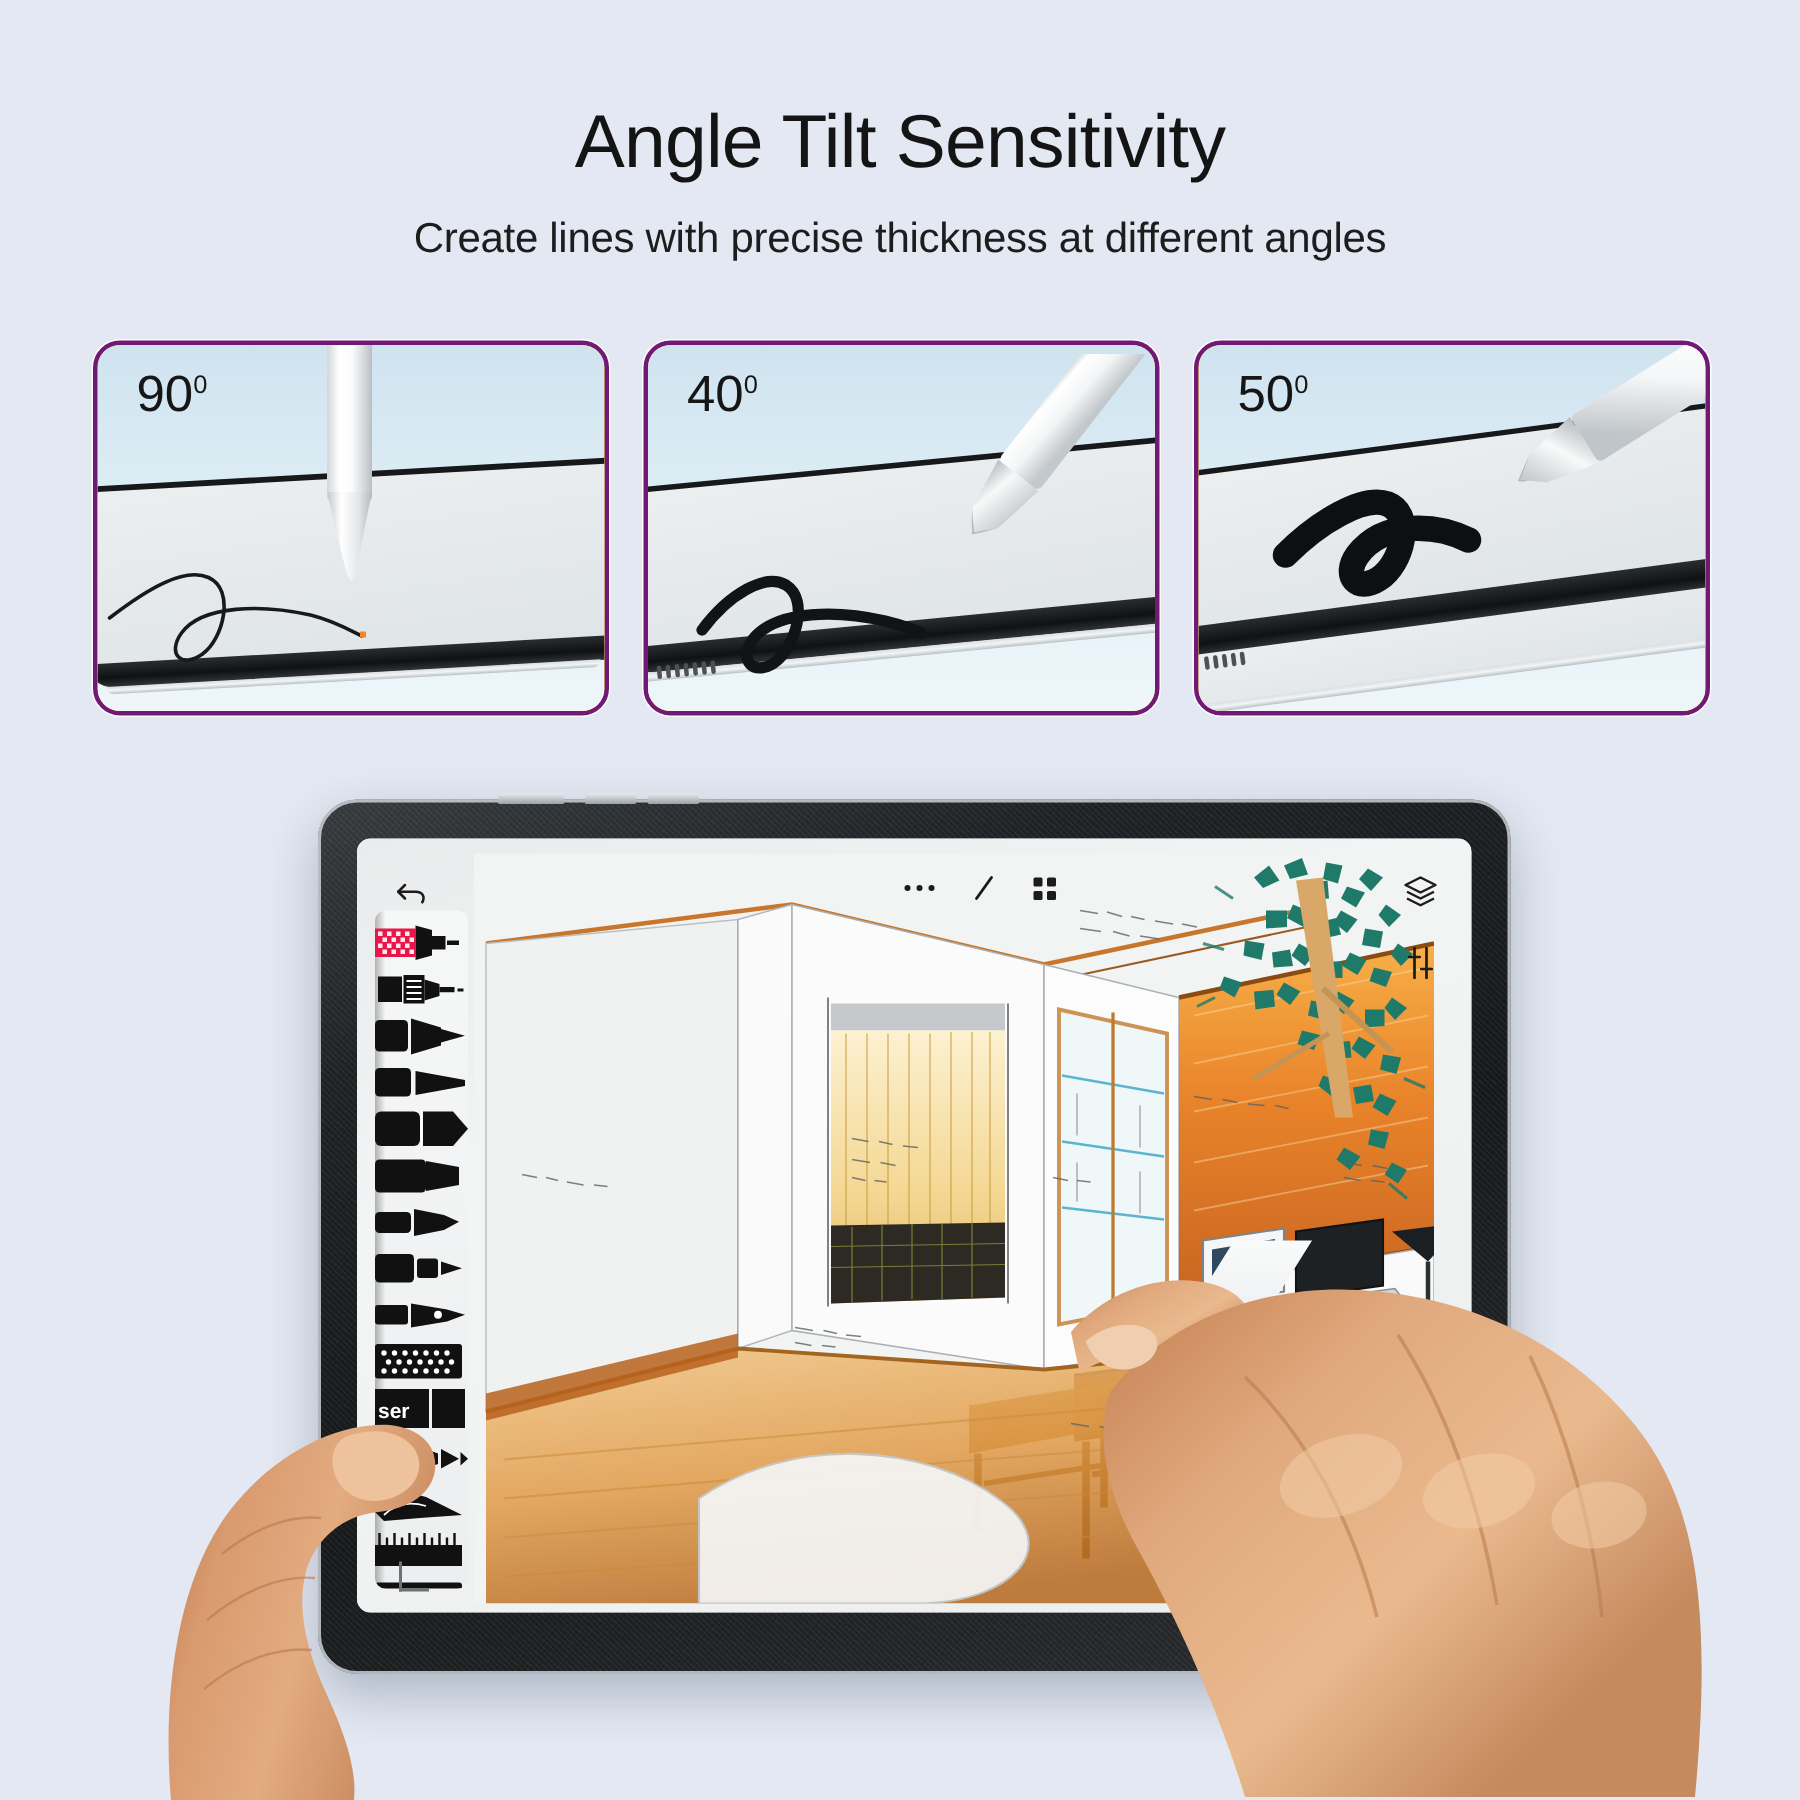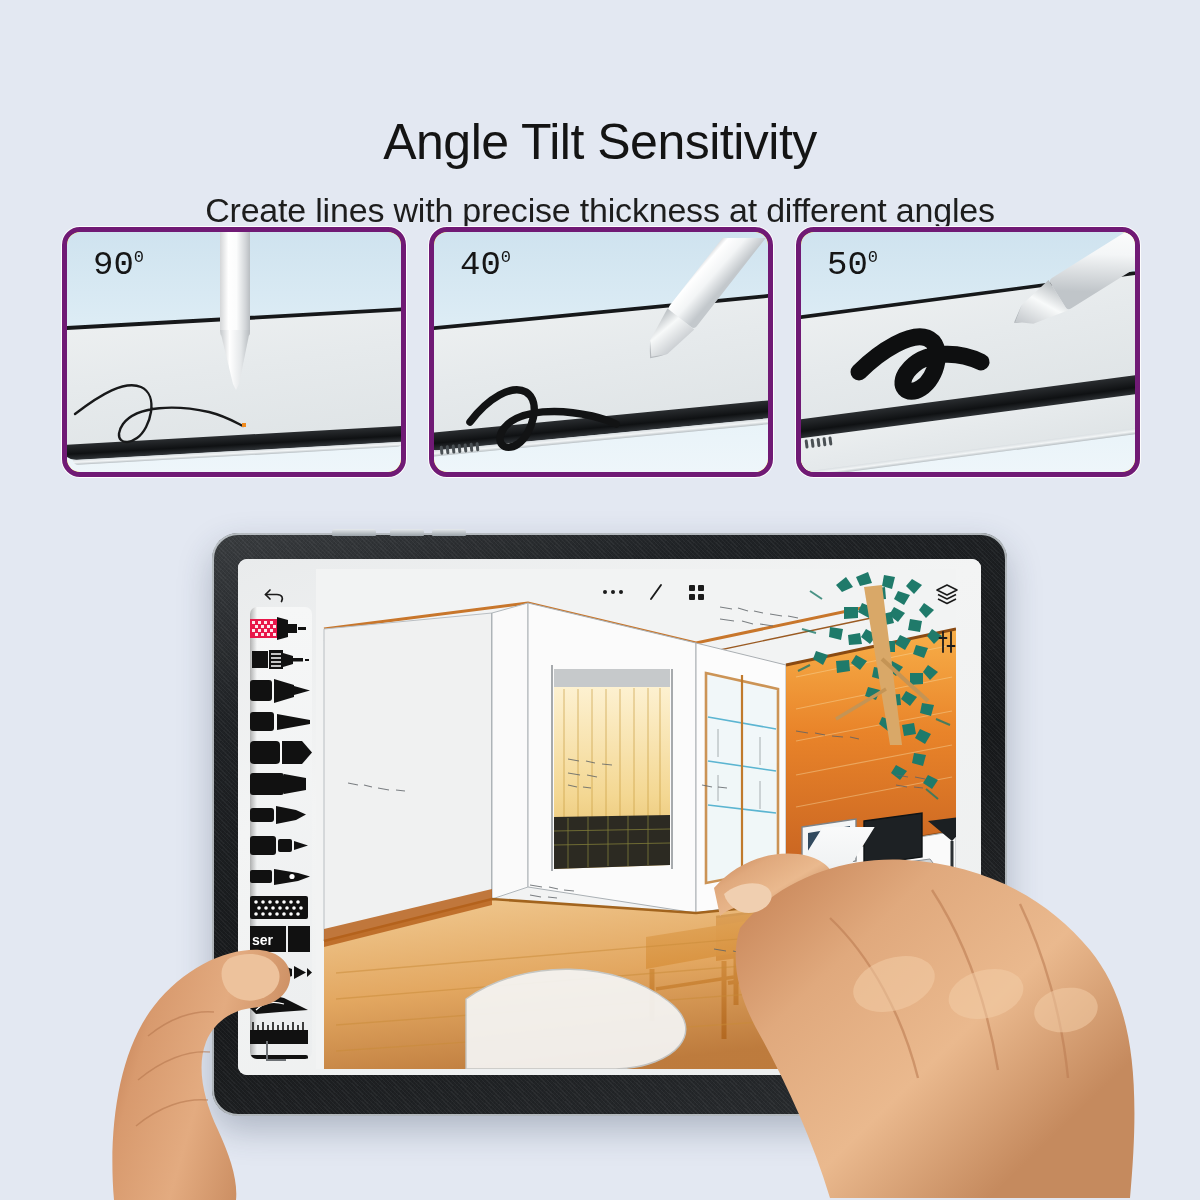--- a/index.html
+++ b/index.html
@@ -12,47 +12,45 @@
   }
 
   
   .header { width:100%; padding-top:68px; text-align:center; }
   .title {
     font-size:50px;
     font-weight:500;
     color:#141414;
     letter-spacing:-0.5px;
     line-height:1.05;
-    margin-top:48px;
   }
   .subtitle {
     margin-top:22px;
-    font-size:34px;
+    font-size:28px;
     font-weight:400;
     color:#1d1d1d;
     letter-spacing:-0.2px;
   }
 
   
   .cards {
     position:absolute;
     top:227px; left:62px;
     width:1078px; height:250px;
     display:flex;
     justify-content:space-between;
   }
   .card {
     position:relative;
     width:344px; height:250px;
     border-radius:18px;
     overflow:hidden;
     background:#fde047;
-    border:5px solid #701a75;
+    border:3px solid #701a75;
     box-shadow:0 0 0 1px rgba(255,255,255,.9);
-    font-family:Liberation Mono, monospace;
   }
   .card-inner {
     position:absolute; inset:0;
     border-radius:13px;
     overflow:hidden;
   }
   .sky {
     position:absolute; left:0; top:0; width:100%; height:100%;
     background:linear-gradient(180deg,#cfe3ef 0%,#dfeef6 45%,#eef6fa 100%);
   }

